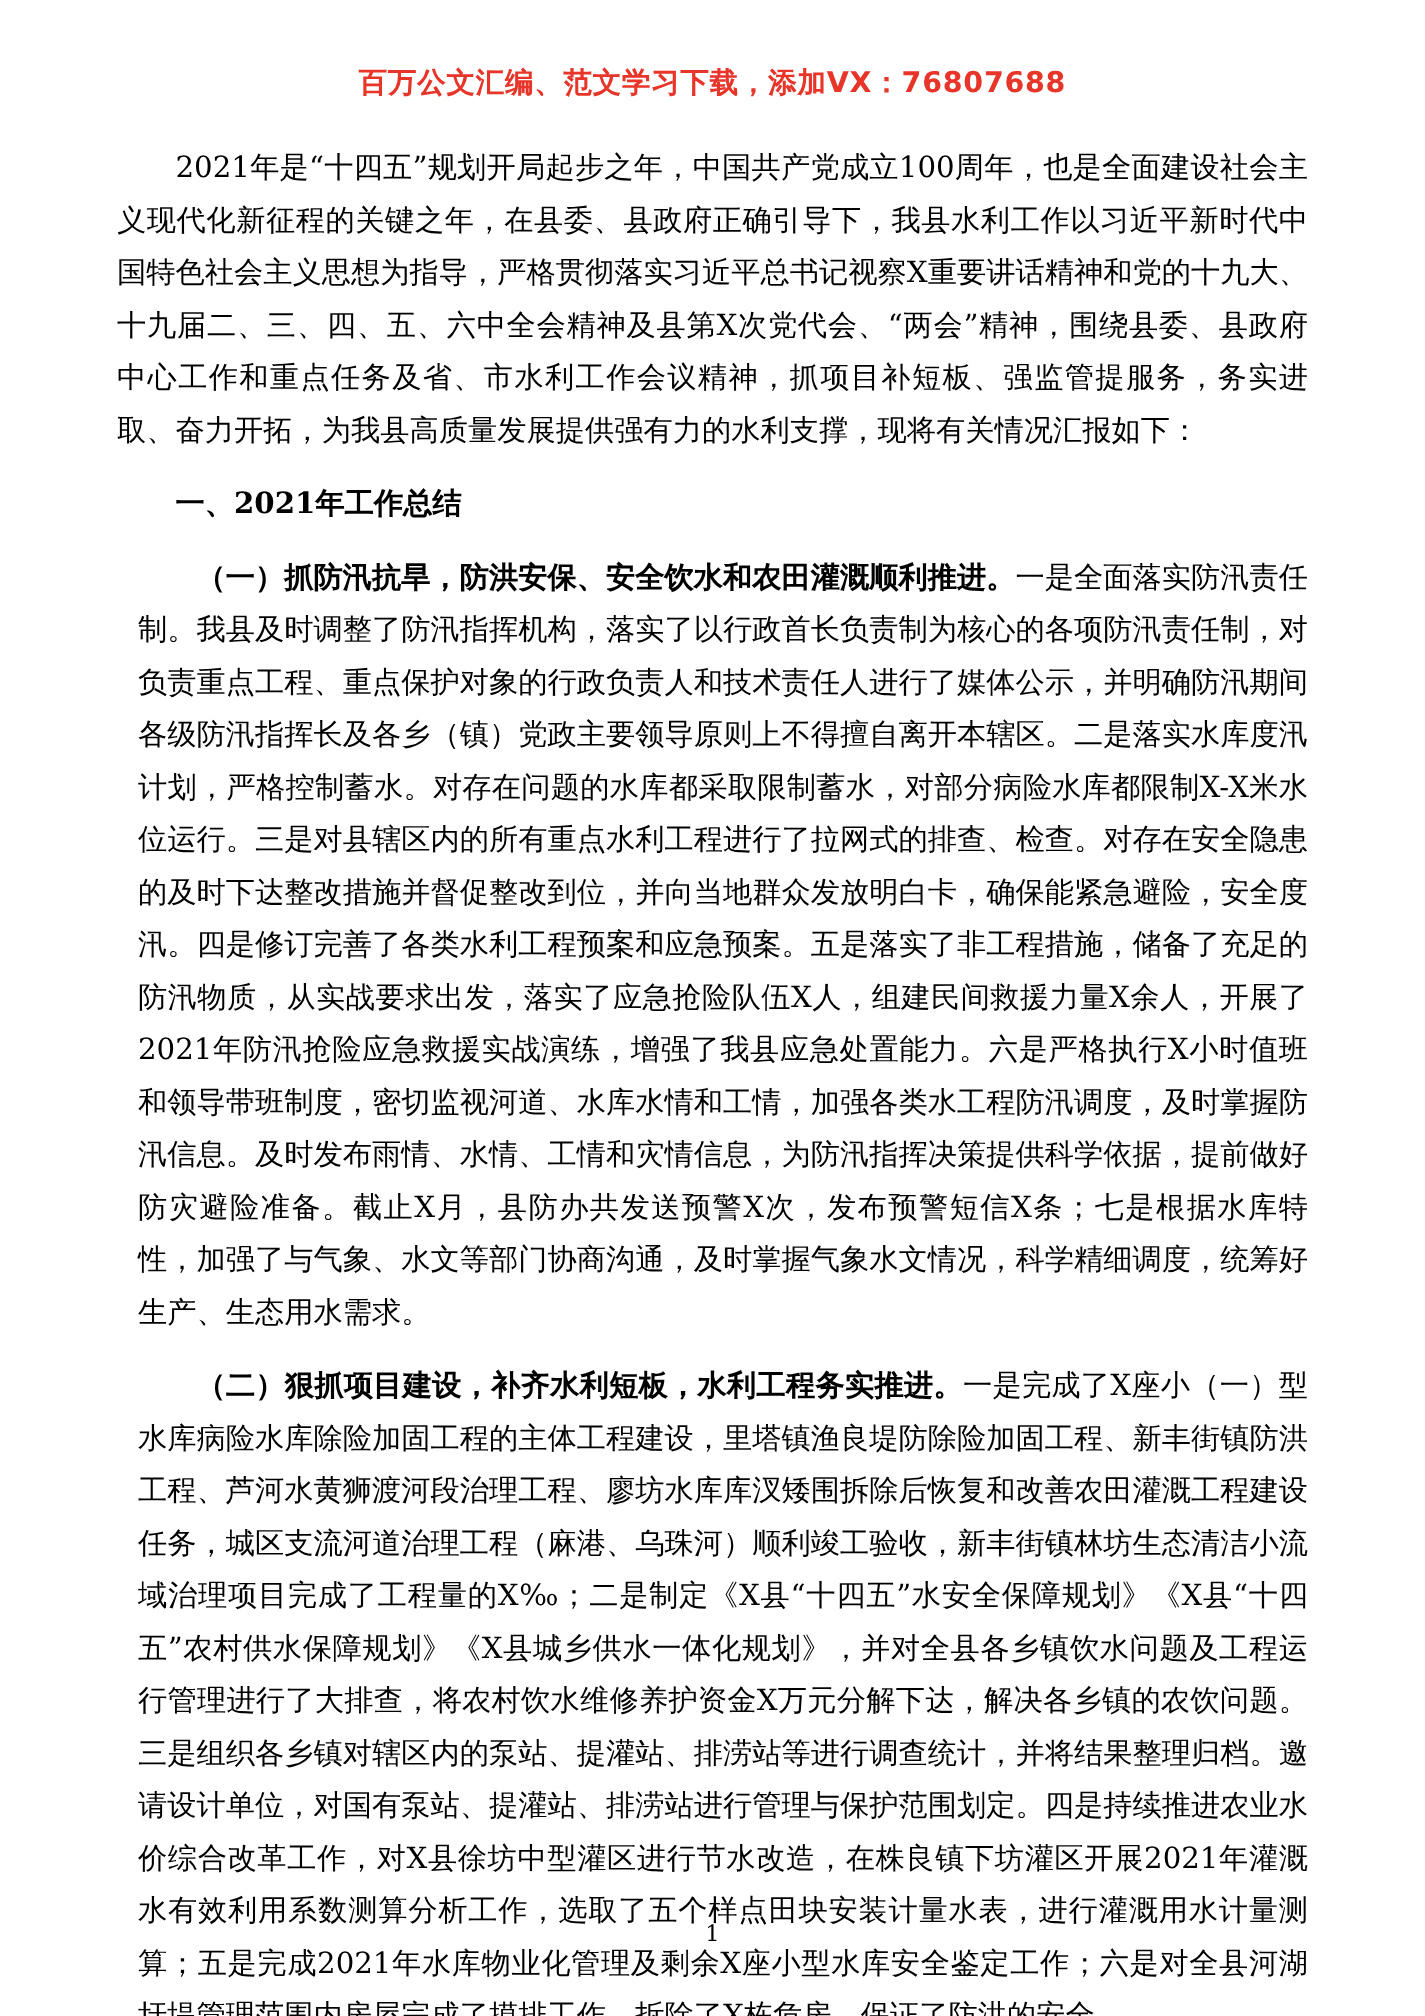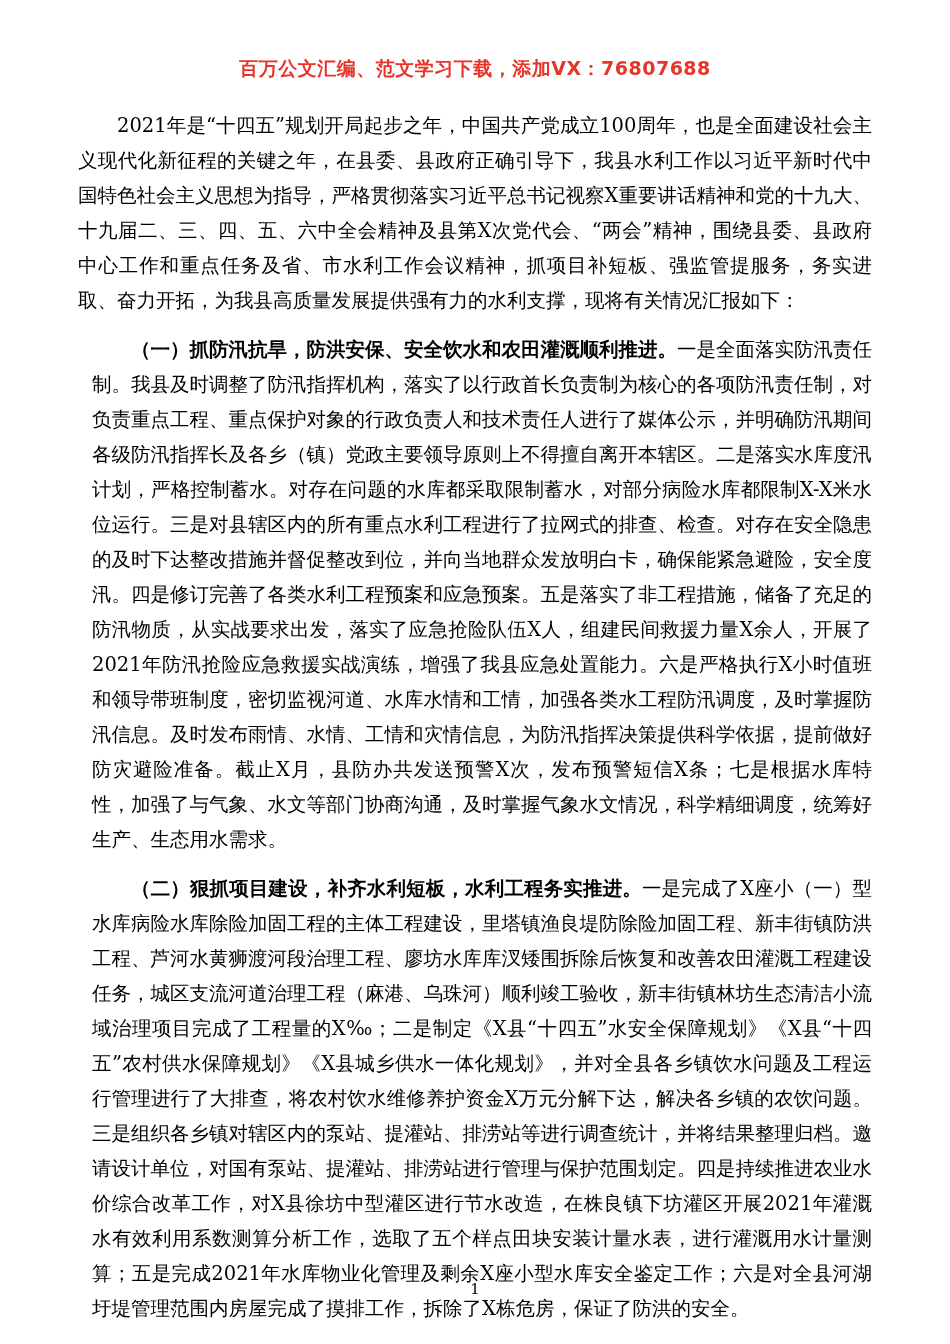--- a/index.html
+++ b/index.html
@@ -12,21 +12,21 @@
     height: 1344px;
     font-family: "DejaVu Serif", "Liberation Serif", serif;
     color: #000000;
     position: relative;
     overflow: hidden;
   }
   .page {
     width: 950px;
     height: 1344px;
     box-sizing: border-box;
-    padding: 56px 78px 0 78px;
+    padding: 42px 78px 0 78px;
     position: relative;
   }
   .watermark {
     text-align: center;
     color: #e8352a;
     font-size: 19px;
     font-weight: bold;
     font-family: "DejaVu Sans", "Liberation Sans", sans-serif;
     letter-spacing: 0.5px;
     margin-bottom: 26px;
@@ -69,20 +69,21 @@
 <body>
 
 <div class="page">
 
   <div class="watermark">百万公文汇编、范文学习下载，添加VX：76807688</div>
 
   <div class="doc-body">
 
     <p class="para">2021年是“十四五”规划开局起步之年，中国共产党成立100周年，也是全面建设社会主义现代化新征程的关键之年，在县委、县政府正确引导下，我县水利工作以习近平新时代中国特色社会主义思想为指导，严格贯彻落实习近平总书记视察X重要讲话精神和党的十九大、十九届二、三、四、五、六中全会精神及县第X次党代会、“两会”精神，围绕县委、县政府中心工作和重点任务及省、市水利工作会议精神，抓项目补短板、强监管提服务，务实进取、奋力开拓，为我县高质量发展提供强有力的水利支撑，现将有关情况汇报如下：</p>
 
+    <p class="heading">一、2021年工作总结</p>
 
     <p class="sub-para"><span class="bold-lead">（一）抓防汛抗旱，防洪安保、安全饮水和农田灌溉顺利推进。</span><span>一是全面落实防汛责任制。我县及时调整了防汛指挥机构，落实了以行政首长负责制为核心的各项防汛责任制，对负责重点工程、重点保护对象的行政负责人和技术责任人进行了媒体公示，并明确防汛期间各级防汛指挥长及各乡（镇）党政主要领导原则上不得擅自离开本辖区。二是落实水库度汛计划，严格控制蓄水。对存在问题的水库都采取限制蓄水，对部分病险水库都限制X-X米水位运行。三是对县辖区内的所有重点水利工程进行了拉网式的排查、检查。对存在安全隐患的及时下达整改措施并督促整改到位，并向当地群众发放明白卡，确保能紧急避险，安全度汛。四是修订完善了各类水利工程预案和应急预案。五是落实了非工程措施，储备了充足的防汛物质，从实战要求出发，落实了应急抢险队伍X人，组建民间救援力量X余人，开展了2021年防汛抢险应急救援实战演练，增强了我县应急处置能力。六是严格执行X小时值班和领导带班制度，密切监视河道、水库水情和工情，加强各类水工程防汛调度，及时掌握防汛信息。及时发布雨情、水情、工情和灾情信息，为防汛指挥决策提供科学依据，提前做好防灾避险准备。截止X月，县防办共发送预警X次，发布预警短信X条；七是根据水库特性，加强了与气象、水文等部门协商沟通，及时掌握气象水文情况，科学精细调度，统筹好生产、生态用水需求。</span></p>
 
     <p class="sub-para"><span class="bold-lead">（二）狠抓项目建设，补齐水利短板，水利工程务实推进。</span><span>一是完成了X座小（一）型水库病险水库除险加固工程的主体工程建设，里塔镇渔良堤防除险加固工程、新丰街镇防洪工程、芦河水黄狮渡河段治理工程、廖坊水库库汊矮围拆除后恢复和改善农田灌溉工程建设任务，城区支流河道治理工程（麻港、乌珠河）顺利竣工验收，新丰街镇林坊生态清洁小流域治理项目完成了工程量的X‰；二是制定《X县“十四五”水安全保障规划》《X县“十四五”农村供水保障规划》《X县城乡供水一体化规划》，并对全县各乡镇饮水问题及工程运行管理进行了大排查，将农村饮水维修养护资金X万元分解下达，解决各乡镇的农饮问题。三是组织各乡镇对辖区内的泵站、提灌站、排涝站等进行调查统计，并将结果整理归档。邀请设计单位，对国有泵站、提灌站、排涝站进行管理与保护范围划定。四是持续推进农业水价综合改革工作，对X县徐坊中型灌区进行节水改造，在株良镇下坊灌区开展2021年灌溉水有效利用系数测算分析工作，选取了五个样点田块安装计量水表，进行灌溉用水计量测算；五是完成2021年水库物业化管理及剩余X座小型水库安全鉴定工作；六是对全县河湖圩堤管理范围内房屋完成了摸排工作，拆除了X栋危房，保证了防洪的安全。</span></p>
 
   </div>
 
   <div class="page-number">1</div>
 
 </div>

